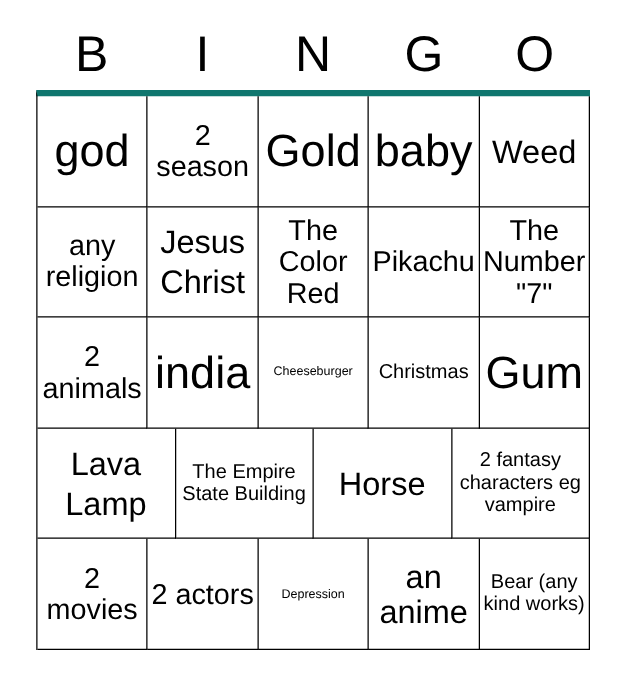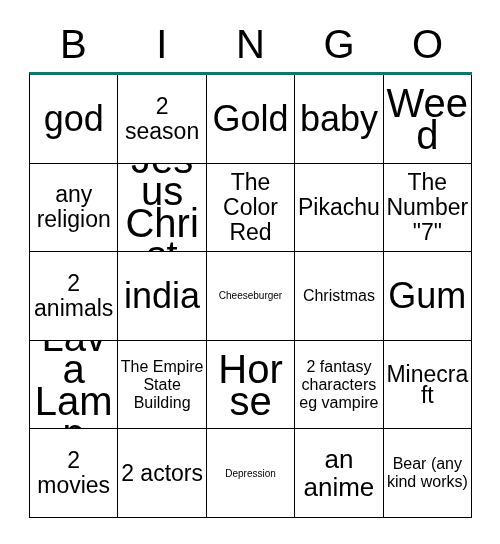--- a/index.html
+++ b/index.html
@@ -34,21 +34,21 @@
     font-size: 40px;
     line-height: 44px;
     font-weight: 400;
     letter-spacing: 0px;
     color: #000000;
   }
 
   .grid {
     width: 443px;
     border-left: 1px solid #000000;
-    border-top: 3px solid #0f766e;
+    border-top: 5px solid #0f766e;
     box-sizing: border-box;
   }
   .grid-row {
     display: flex;
     width: 100%;
   }
   .cell {
     flex: 1 1 0;
     width: 88.6px;
     height: 88.6px;
@@ -64,21 +64,21 @@
   }
   .cell-text {
     display: block;
     width: 100%;
     word-wrap: break-word;
     color: #000000;
   }
 
   
   .fs-xxl .cell-text { font-size: 36px; line-height: 38px; }
-  .fs-xl  .cell-text { font-size: 40px; line-height: 32px; }
+  .fs-xl  .cell-text { font-size: 26px; line-height: 32px; }
   .fs-lg  .cell-text { font-size: 26px; line-height: 28px; }
   .fs-md  .cell-text { font-size: 23px; line-height: 25px; }
   .fs-sm  .cell-text { font-size: 23px; line-height: 21px; }
   .fs-xs  .cell-text { font-size: 16px; line-height: 18px; }
   .fs-xxs .cell-text { font-size: 10px; line-height: 15px; }
 </style>
 </head>
 <body>
 
 <div class="bingo-card">
@@ -153,23 +153,20 @@
         </div>
       <div class="cell fs-xs" id="c-3-1">
           <span class="cell-text">The Empire State Building</span>
         </div>
       <div class="cell fs-xl" id="c-3-2">
           <span class="cell-text">Horse</span>
         </div>
       <div class="cell fs-xs" id="c-3-3">
           <span class="cell-text">2 fantasy characters eg vampire</span>
         </div>
-      <div class="cell fs-sm" id="c-3-4">
-          <span class="cell-text">Minecraft</span>
-        </div>
     </div>
 
     <div class="grid-row">
       <div class="cell fs-md" id="c-4-0">
           <span class="cell-text">2 movies</span>
         </div>
       <div class="cell fs-md" id="c-4-1">
           <span class="cell-text">2 actors</span>
         </div>
       <div class="cell fs-xxs" id="c-4-2">

